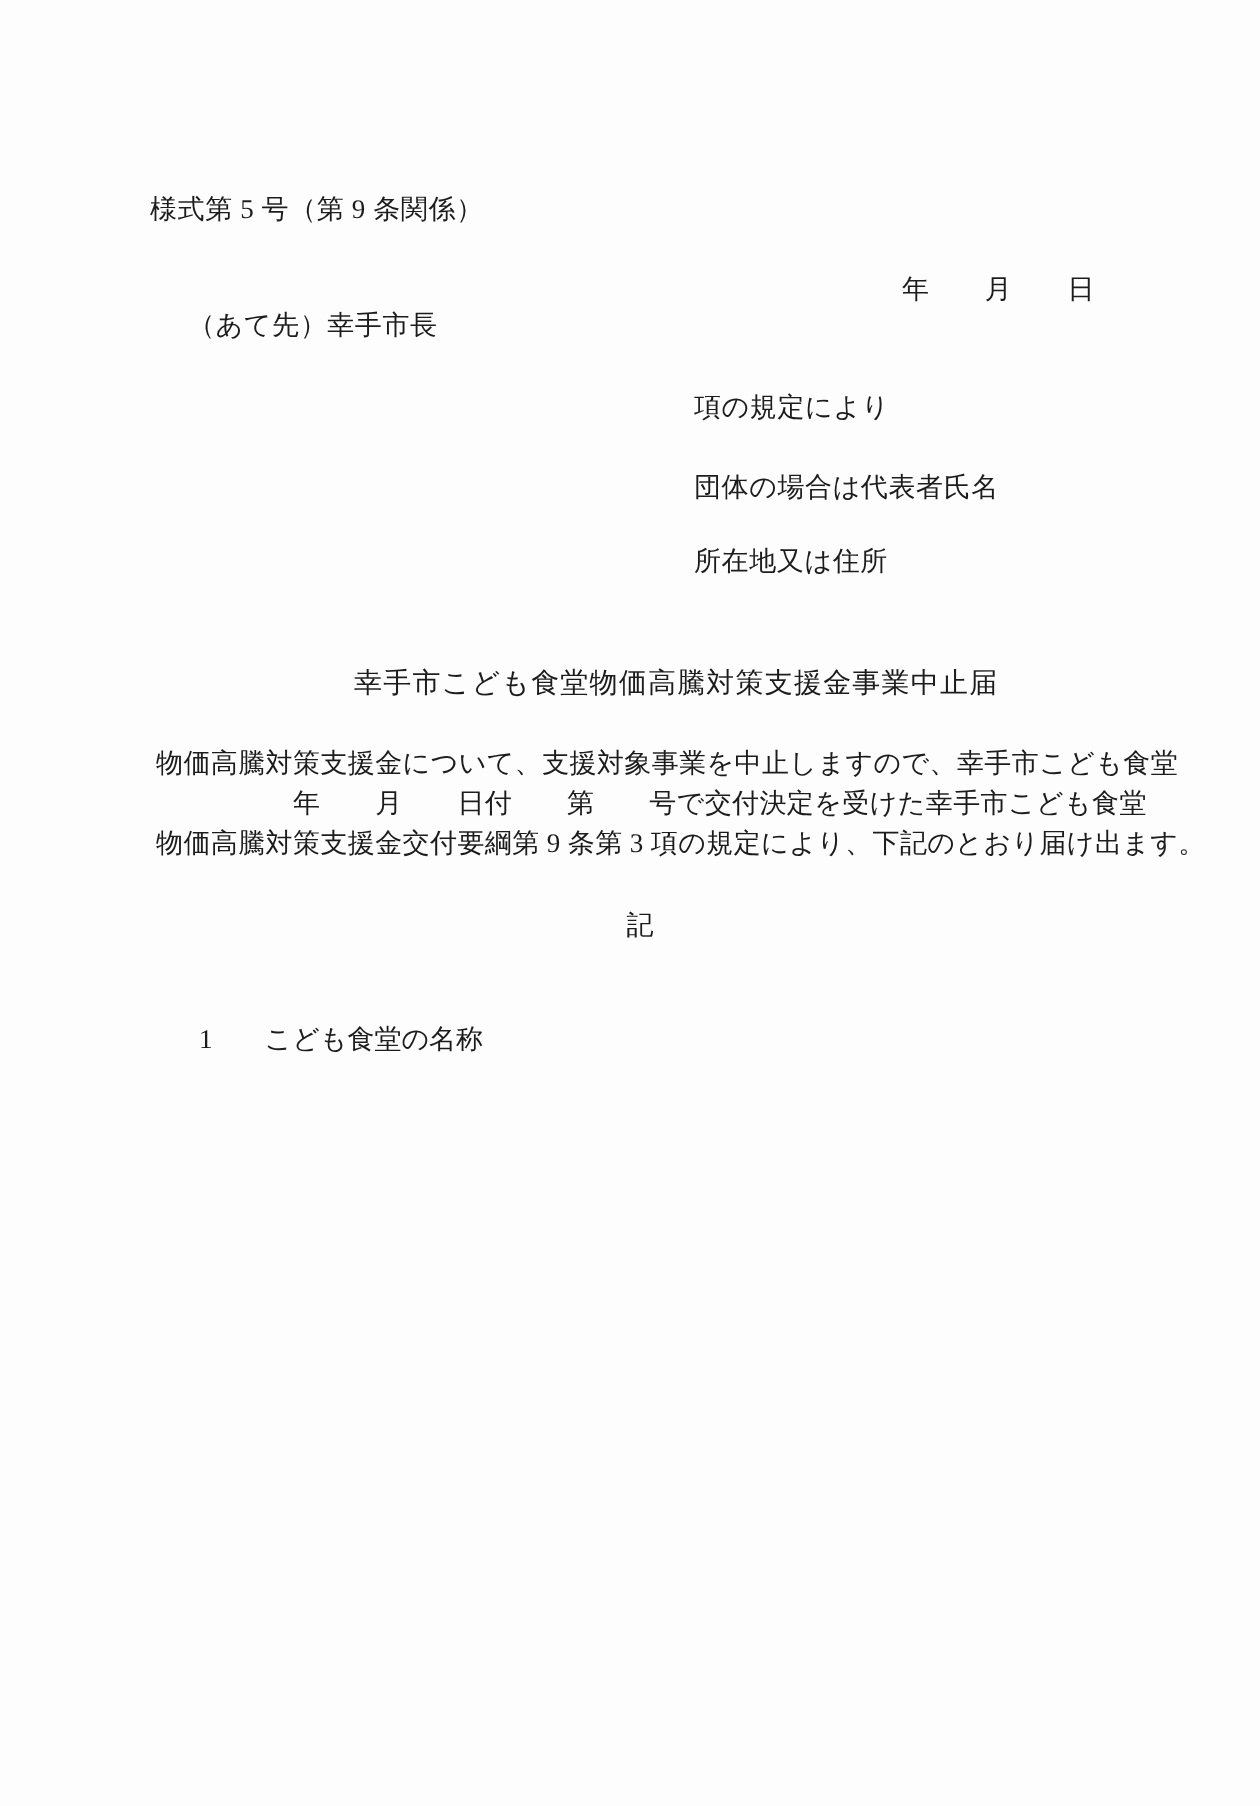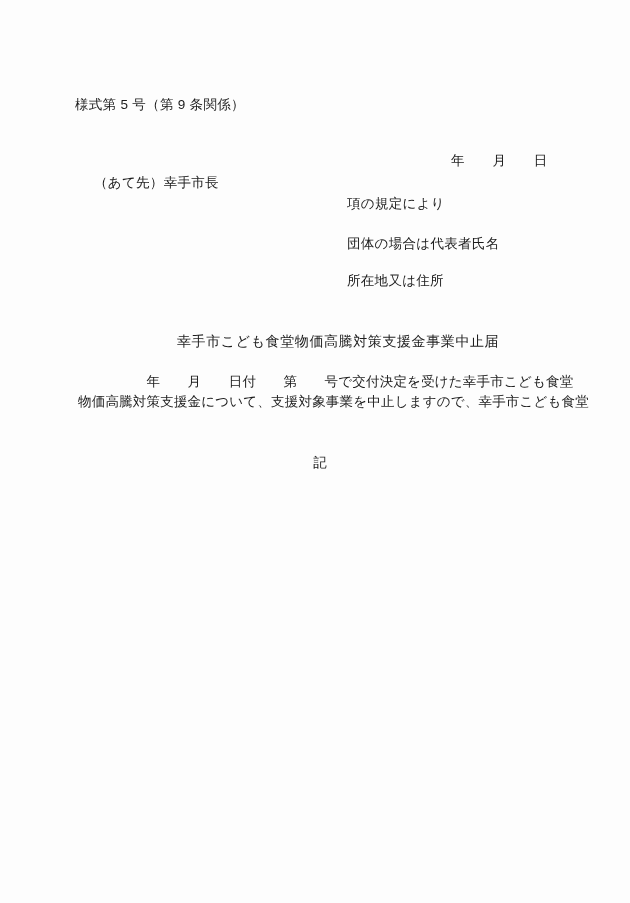--- a/index.html
+++ b/index.html
@@ -5,33 +5,33 @@
   html, body {
     margin: 0;
     padding: 0;
     background: #ffffff;
   }
   .page {
     position: relative;
     width: 630px;
     height: 903px;
     background: #fdfdfd;
-    font-family: Liberation Sans, sans-serif;
+    font-family: Liberation Serif, serif;
     color: #1c1c1c;
     font-size: 13.5px;
     overflow: hidden;
   }
   .line {
     position: absolute;
     white-space: pre;
     letter-spacing: 0.3px;
   }
   .form-number  { top: 96px;  left: 75px; }
-  .date-line    { top: 152px; left: 451px; }
-  .addressee    { top: 154px; left: 94px; margin-top: 20px; }
+  .date-line    { top: 136px; left: 451px; }
+  .addressee    { top: 154px; left: 94px; }
   .recipient-label { left: 347px; }
   .r1 { top: 195px; }
   .r2 { top: 235px; }
   .r3 { top: 272px; text-align: right; }
   .doc-title {
     position: absolute;
     top: 333px;
     left: 177px;
     white-space: pre;
     font-size: 14px;
@@ -78,23 +78,27 @@
 
   <div class="line recipient-label r1">項の規定により</div>
 
   <div class="line recipient-label r2">団体の場合は代表者氏名</div>
 
   <div class="line recipient-label r3">所在地又は住所</div>
 
   <div class="doc-title">幸手市こども食堂物価高騰対策支援金事業中止届</div>
 
   <div class="body-par">
+    <div class="body-line">物価高騰対策支援金について、支援対象事業を中止しますので、幸手市こども食堂</div>
     <div class="body-line">　　　　　年　　月　　日付　　第　　号で交付決定を受けた幸手市こども食堂</div>
-    <div class="body-line">物価高騰対策支援金について、支援対象事業を中止しますので、幸手市こども食堂</div>
+    <div class="body-line">物価高騰対策支援金交付要綱第 9 条第 3 項の規定により、下記のとおり届け出ます。</div>
   </div>
 
   <div class="ki-wrap">
     <span>記</span>
   </div>
 
+  <div class="item i1">
+    <span class="num">1</span><span class="item-label">こども食堂の名称</span>
+  </div>
 
 
 </div>
 
 </body></html>

